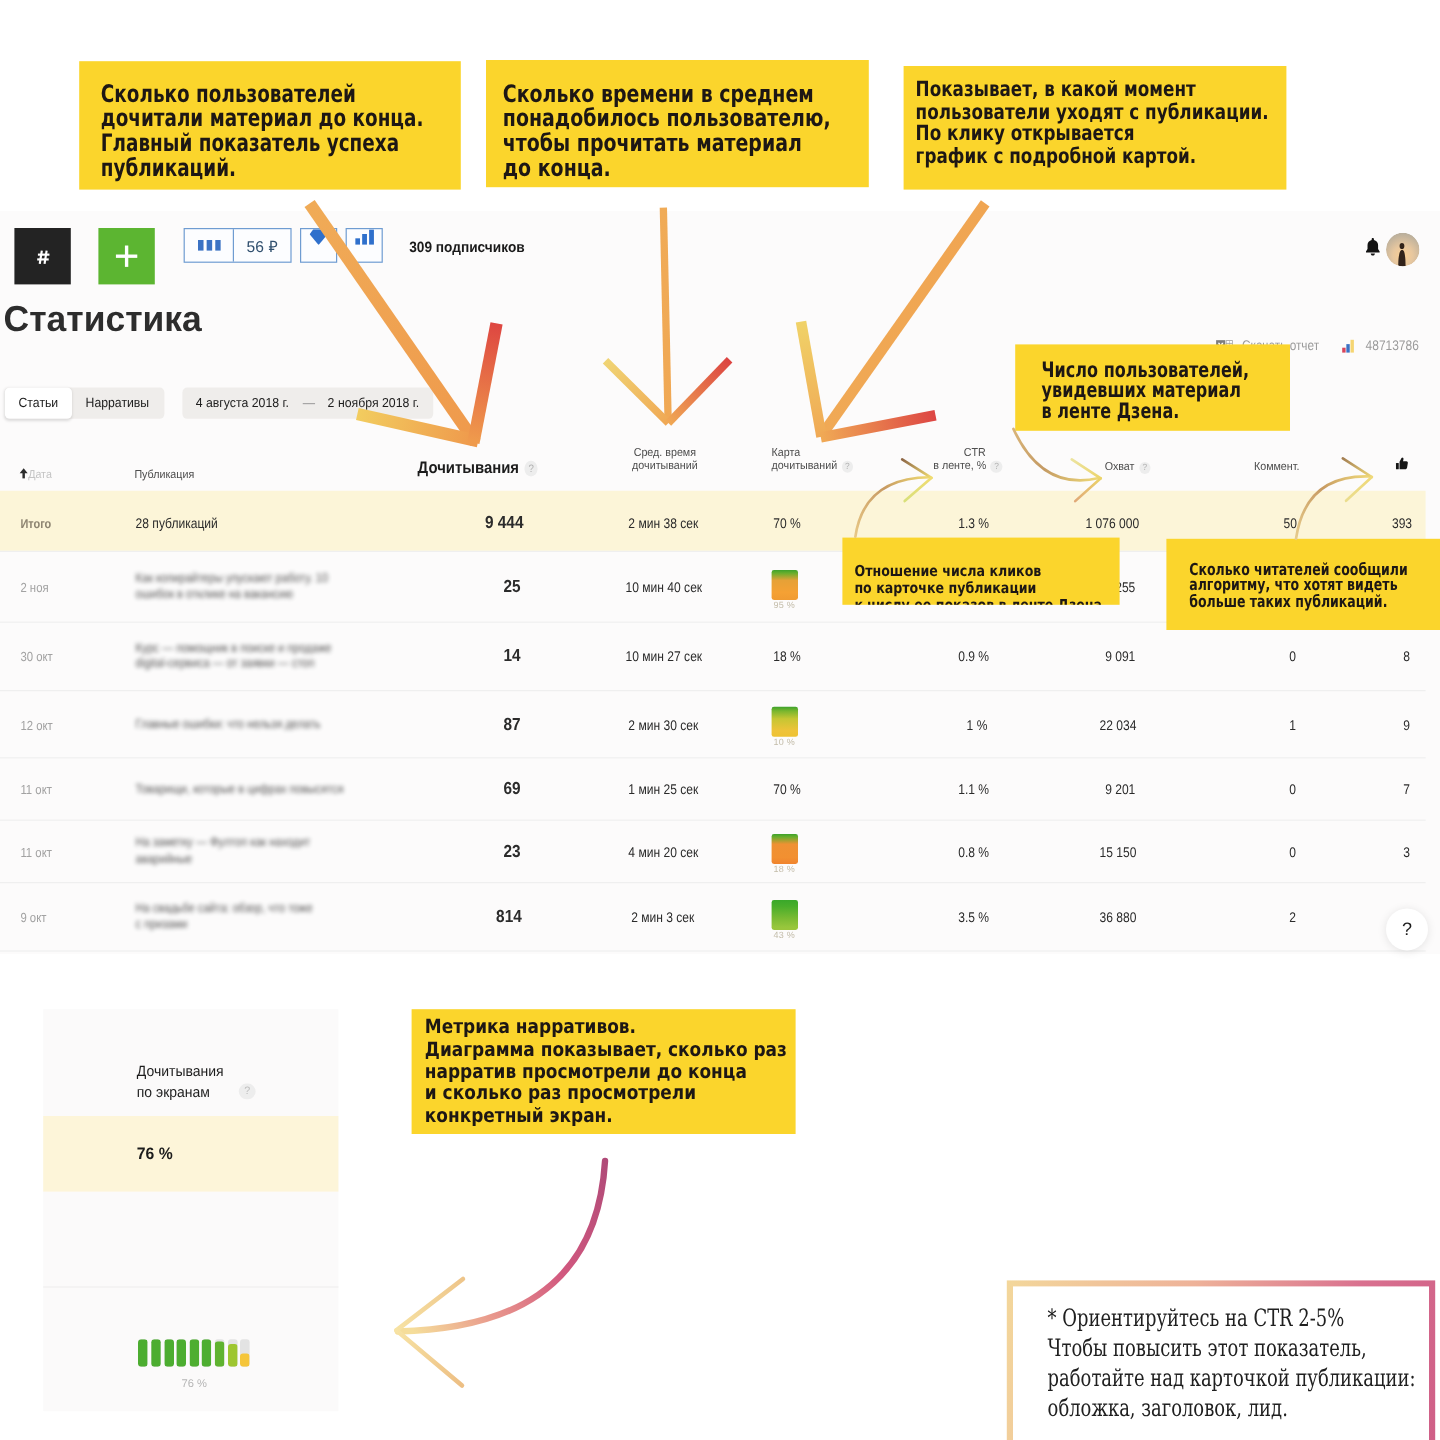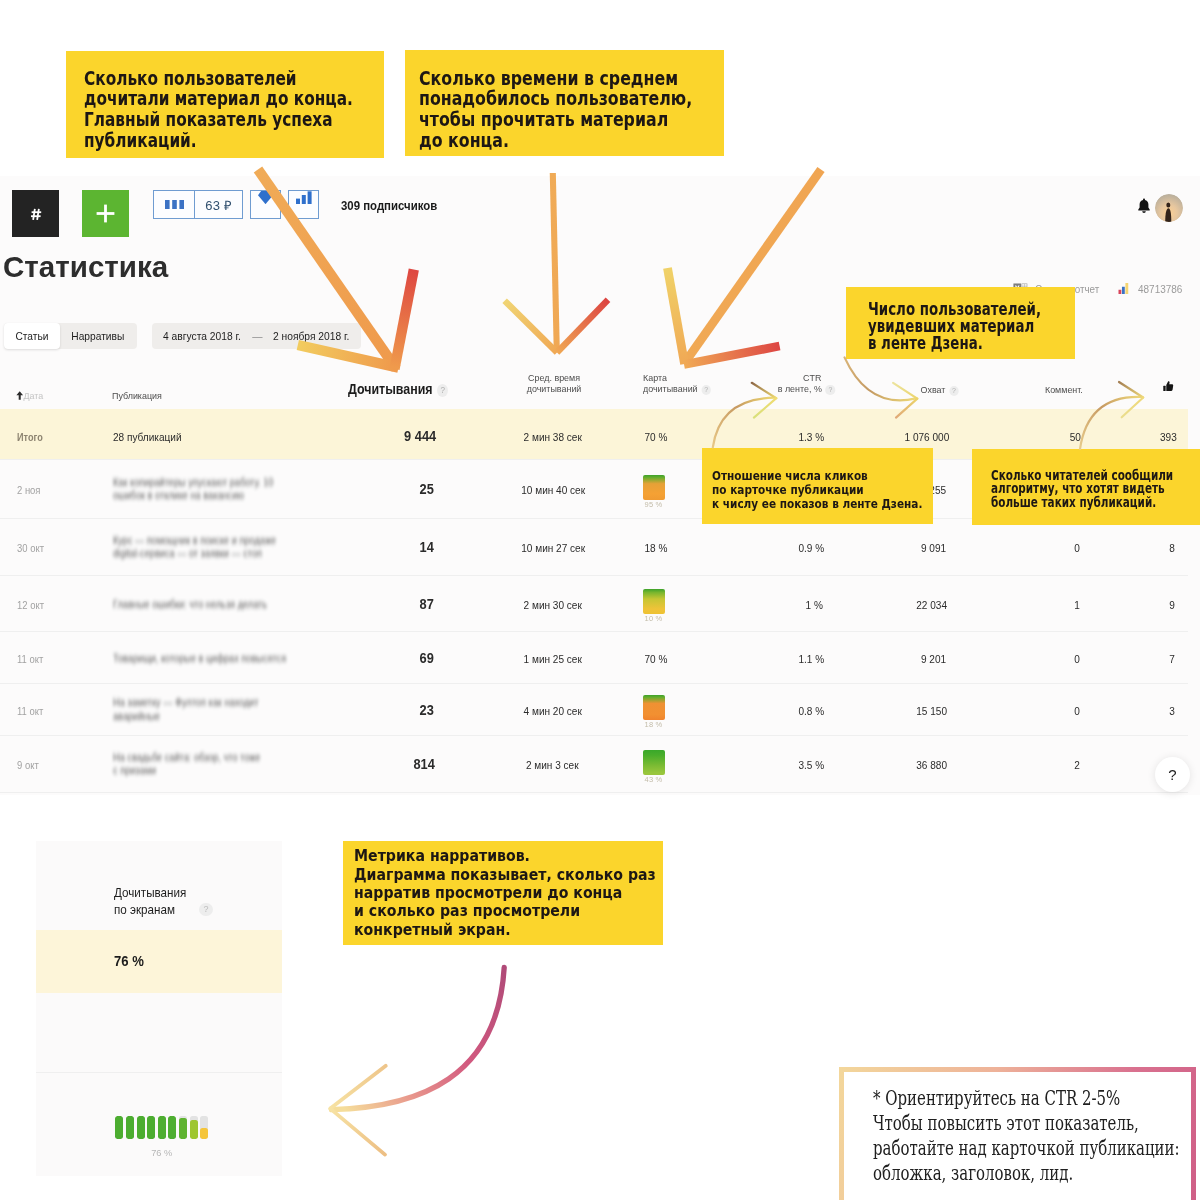--- a/index.html
+++ b/index.html
@@ -140,21 +140,21 @@
   </div>
   <div class="bgroup" style="left:153px;width:90px">
     <div class="bcell" style="width:41px">
       <svg width="19" height="9" viewBox="0 0 19 9">
         <rect x="0" y="0" width="4.6" height="9" fill="#3b72c4"></rect>
         <rect x="7.2" y="0" width="4.6" height="9" fill="#3b72c4"></rect>
         <rect x="14.4" y="0" width="4.6" height="9" fill="#3b72c4"></rect>
       </svg>
     </div>
     <div class="bcell bsep" style="width:49px">
-      <span class="price">63 ₽</span>
+      <span class="price">56 ₽</span>
     </div>
   </div>
   <div class="bgroup" style="left:250px;width:31px;justify-content:center">
     <svg width="15" height="13.2" viewBox="0 0 15 13.2">
       <path d="M3.1 0 L11.9 0 L15 4.3 L7.5 13.2 L0 4.3 Z" fill="#2f70cc"></path>
     </svg>
   </div>
   <div class="bgroup" style="left:288px;width:31px;justify-content:center">
     <svg width="16" height="13" viewBox="0 0 16 13">
       <rect x="0" y="7.6" width="4.0" height="5.4" fill="#2f70cc"></rect>
@@ -406,28 +406,36 @@
       </div>
 </div>
 <div class="note" style="left:405px;top:50px;width:319px;height:106px">
   <div class="inner" style="left:14.0px;top:17.5px;font-size:20.0px;line-height:20.8px;transform:scaleX(0.79)">
         <span>Сколько времени в среднем</span>
         <span>понадобилось пользователю,</span>
         <span>чтобы прочитать материал</span>
         <span>до конца.</span>
       </div>
 </div>
+<div class="note" style="left:753px;top:55px;width:319px;height:103px">
+  <div class="inner" style="left:10.0px;top:11.26px;font-size:17.5px;line-height:18.6px;transform:scaleX(0.8)">
+        <span>Показывает, в какой момент</span>
+        <span>пользователи уходят с публикации.</span>
+        <span>По клику открывается</span>
+        <span>график с подробной картой.</span>
+      </div>
+</div>
 <div class="note" style="left:846px;top:287px;width:229px;height:72px">
   <div class="inner" style="left:22.0px;top:13.86px;font-size:17.6px;line-height:17.3px;transform:scaleX(0.76)">
         <span>Число пользователей,</span>
         <span>увидевших материал</span>
         <span>в ленте Дзена.</span>
       </div>
 </div>
-<div class="note" style="left:702px;top:448px;width:231px;height:76px">
+<div class="note" style="left:702px;top:448px;width:231px;height:56px">
   <div class="inner" style="left:10.4px;top:20.58px;font-size:12.6px;line-height:14.3px;transform:scaleX(0.835)">
         <span>Отношение числа кликов</span>
         <span>по карточке публикации</span>
         <span>к числу ее показов в ленте Дзена.</span>
       </div>
 </div>
 <div class="note" style="left:972px;top:449px;width:231px;height:76px">
   <div class="inner" style="left:19.0px;top:19.98px;font-size:13.8px;line-height:13.4px;transform:scaleX(0.757)">
         <span>Сколько читателей сообщили</span>
         <span>алгоритму, что хотят видеть</span>

